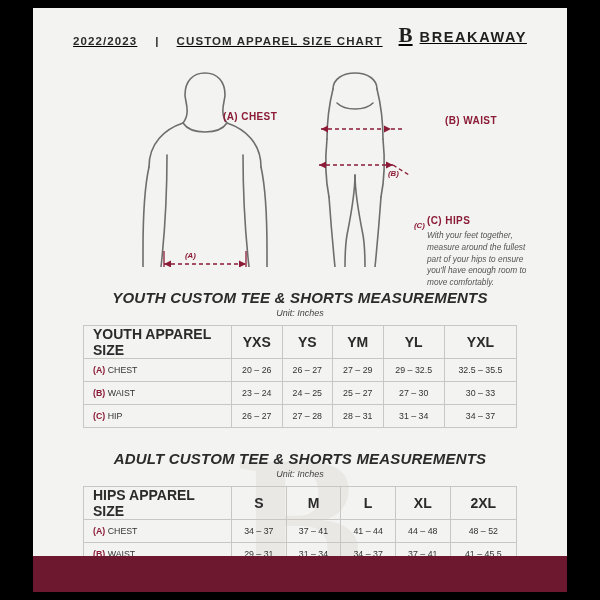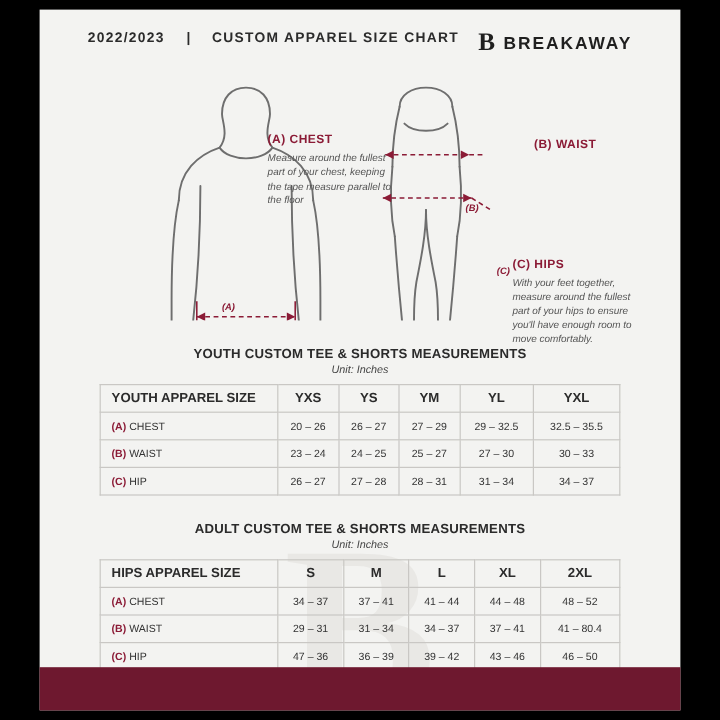--- a/index.html
+++ b/index.html
@@ -42,24 +42,25 @@
     z-index: 0;
   }
   .content {
     position: relative;
     z-index: 2;
   }
 
   
   .header {
     display: flex;
-    align-items: flex-start;
+    align-items: flex-end;
     justify-content: center;
     padding: 18px 0 6px 0;
     gap: 16px;
+    text-decoration: underline;
   }
   .header-title {
     font-size: 11.5px;
     font-weight: bold;
     letter-spacing: 1.1px;
     color: #2b2b2b;
     white-space: nowrap;
   }
   .header-sep {
     color: #2b2b2b;
@@ -131,25 +132,26 @@
   .lbl-b { left: 355px; top: 114px; }
   .lbl-c { left: 381px; top: 166px; }
 
   
   .table-block {
     margin: 0 auto;
     width: 434px;
   }
   .table-title {
     text-align: center;
-    font-size: 11px;
+    font-size: 15px;
     font-weight: bold;
     color: #2b2b2b;
     letter-spacing: 0.2px;
     margin-bottom: 2px;
+    font-style: italic;
   }
   .table-sub {
     text-align: center;
     font-size: 9px;
     font-style: italic;
     color: #444;
     margin-bottom: 7px;
   }
   table {
     border-collapse: collapse;
@@ -164,21 +166,21 @@
     text-align: center;
     padding: 0 2px;
   }
   th.rowhead, td.rowhead {
     text-align: left;
     padding-left: 9px;
     width: 136px;
   }
   th {
     font-weight: bold;
-    font-size: 11px;
+    font-size: 14px;
     color: #2b2b2b;
   }
   td.rowhead .tag {
     color: #8b1b36;
     font-weight: bold;
   }
   td.rowhead .rl {
     color: #333;
     font-weight: normal;
     text-align: center;
@@ -269,21 +271,20 @@
             <polygon points="360,110 353,106.5 353,113.5"></polygon>
           </g>
         </svg>
 
         <span class="lbl lbl-a">(A)</span>
         <span class="lbl lbl-b">(B)</span>
         <span class="lbl lbl-c">(C)</span>
 
         <div class="note note-chest">
           <div class="note-title">(A) CHEST</div>
-          <div class="note-body">Measure around the fullest part of your chest, keeping the tape measure parallel to the floor</div>
         </div>
         <div class="note note-waist">
           <div class="note-title">(B) WAIST</div>
         </div>
         <div class="note note-hips">
           <div class="note-title">(C) HIPS</div>
           <div class="note-body">With your feet together, measure around the fullest part of your hips to ensure you'll have enough room to move comfortably.</div>
         </div>
       </div>
 
@@ -371,21 +372,21 @@
             </tr>
             <tr>
               <td class="rowhead">
                 <span class="tag">(B)</span>
                 <span class="rl">WAIST</span>
               </td>
               <td>29 – 31</td>
               <td>31 – 34</td>
               <td>34 – 37</td>
               <td>37 – 41</td>
-              <td>41 – 80.4</td>
+              <td>41 – 45.5</td>
             </tr>
             <tr>
               <td class="rowhead">
                 <span class="tag">(C)</span>
                 <span class="rl">HIP</span>
               </td>
               <td>47 – 36</td>
               <td>36 – 39</td>
               <td>39 – 42</td>
               <td>43 – 46</td>

